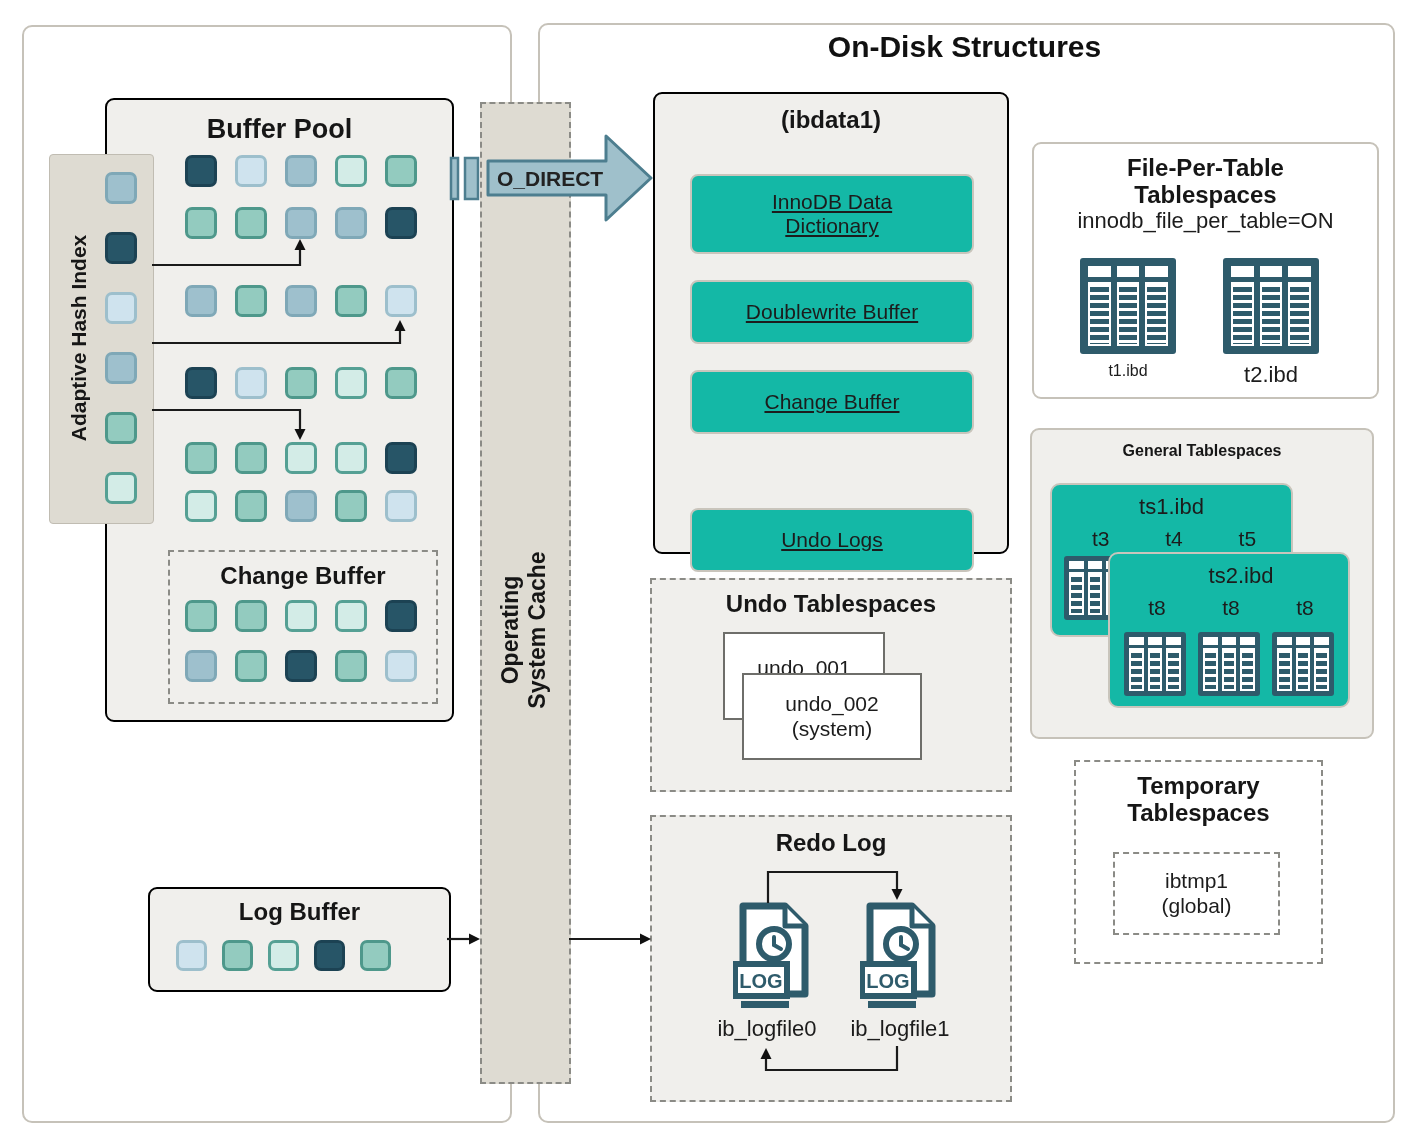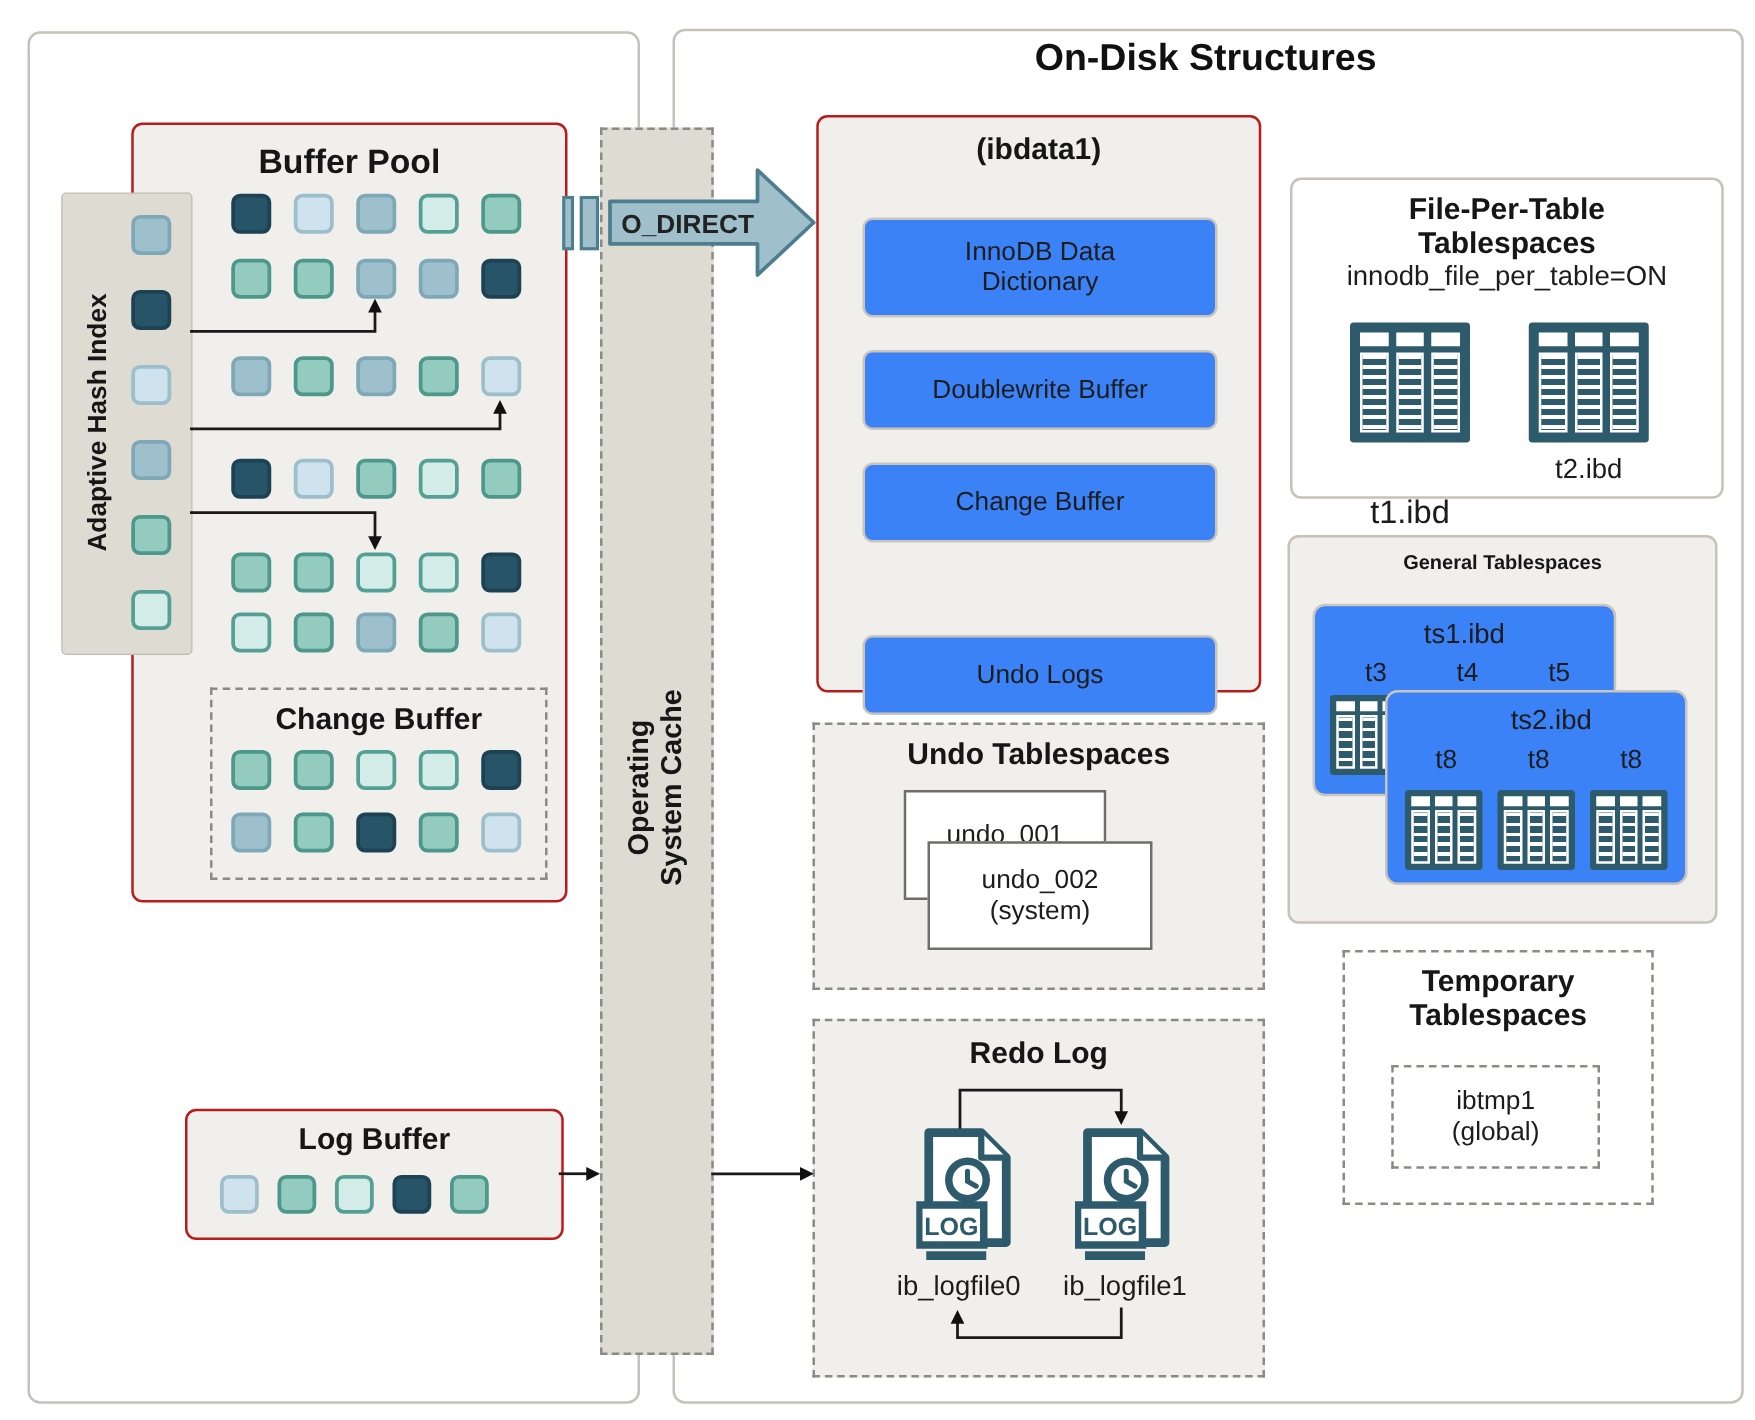--- a/index.html
+++ b/index.html
@@ -4,21 +4,21 @@
 <style>
   html,body{margin:0;padding:0;background:#ffffff;}
   .canvas{position:relative;width:1404px;height:1136px;background:#ffffff;
           font-family:"Liberation Sans", sans-serif;color:#1c1c1c;overflow:hidden;}
 
   
   .outer-box{position:absolute;background:#ffffff;border:2px solid #c6c2b9;border-radius:10px;}
   .section-title{position:absolute;text-align:center;font-size:30px;font-weight:700;color:#111;}
 
   
-  .panel{position:absolute;background:#f0efec;border:2px solid #b91c1c;border-radius:9px;}
+  .panel{position:absolute;background:#f0efec;border:2px solid #000000;border-radius:9px;}
   .panel-title{position:absolute;width:100%;text-align:center;font-weight:700;color:#161616;}
 
   
   .dashed{position:absolute;border:2px dashed #8b8b86;}
   .dashed.gray{background:#f0efec;}
   .dashed.white{background:#ffffff;}
 
   
   .os-bar{position:absolute;left:480px;top:102px;width:87px;height:978px;
           background:#dedbd2;border-left:2px dashed #8b8b86;border-right:2px dashed #8b8b86;
@@ -31,21 +31,21 @@
            background:#dedbd2;border:1px solid #c0bcb2;border-radius:4px;z-index:3;}
 
   
   .sq-row{position:absolute;display:flex;gap:18px;z-index:3;}
   .sq-col{flex-direction:column;gap:28px;}
   .sq-row .sq{width:32px;height:32px;box-sizing:border-box;border:3px solid;border-radius:7px;display:block;}
   .sq-row.small{gap:15px;}
   .sq-row.small .sq{width:31px;height:31px;}
 
   
-  .card{position:absolute;background:#3b82f6;border:2px solid #c9c5bc;border-radius:8px;box-sizing:border-box;}
+  .card{position:absolute;background:#14b8a6;border:2px solid #c9c5bc;border-radius:8px;box-sizing:border-box;text-decoration:underline;}
   .card-dark{position:absolute;background:#ffffff;border:2px solid #6e6e6a;box-sizing:border-box;text-align:center;}
   .label{position:absolute;text-align:center;color:#1c1c1c;}
 
   
   .table-icon{position:absolute;background:#2e5b6b;border-radius:3px;display:flex;box-sizing:border-box;}
   .table-icon i{flex:1;display:flex;flex-direction:column;}
   .table-icon i::before{content:'';background:#ffffff;}
   .table-icon i::after{content:'';flex:1;border:2px solid #ffffff;
       background:repeating-linear-gradient(to bottom,#ffffff 0 3px,#2e5b6b 3px 8px);}
   .ti-lg{width:96px;height:96px;padding:8px;gap:6px;}
@@ -178,21 +178,21 @@
   <div class="table-icon ti-lg" style="left:1080px;top:258px;">
       <i></i>
       <i></i>
       <i></i>
     </div>
   <div class="table-icon ti-lg" style="left:1223px;top:258px;">
       <i></i>
       <i></i>
       <i></i>
     </div>
-  <div class="label" style="left:1080px;top:362px;width:96px;font-size:26px;margin-top:32px;">t1.ibd</div>
+  <div class="label" style="left:1080px;top:362px;width:96px;font-size:16px;">t1.ibd</div>
   <div class="label" style="left:1223px;top:362px;width:96px;font-size:22px;">t2.ibd</div>
 
   <div class="panel" style="left:1030px;top:428px;width:340px;height:307px;border-color:#c6c2b9;">
     <div class="panel-title" style="top:12px;font-size:16px;">General Tablespaces</div>
   </div>
 
   <div class="card" style="left:1050px;top:483px;width:243px;height:154px;border-radius:10px;">
     <div class="label" style="left:0;top:9px;width:100%;font-size:22px;">ts1.ibd</div>
     <div style="position:absolute;left:12px;top:42px;width:220px;display:flex;">
       <span class="label" style="position:static;flex:1;font-size:21px;">t3</span>

